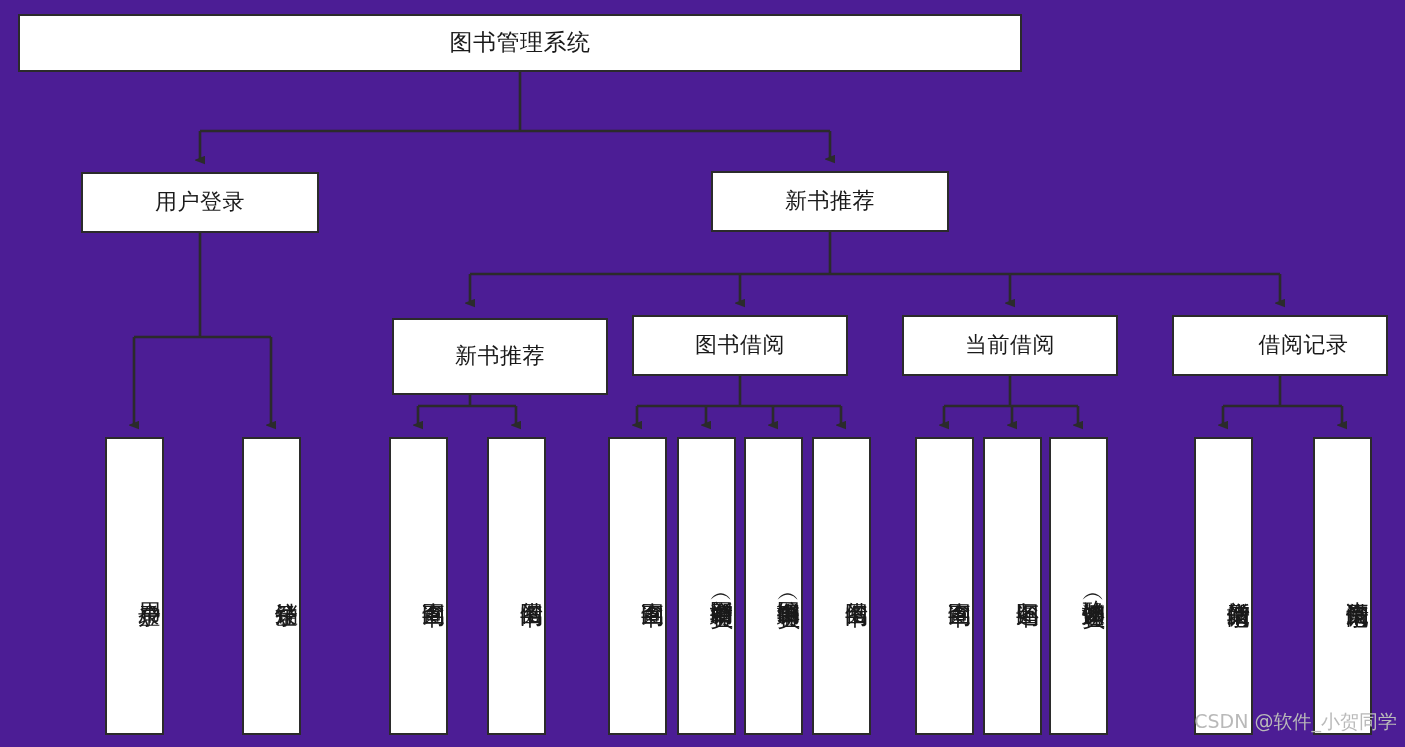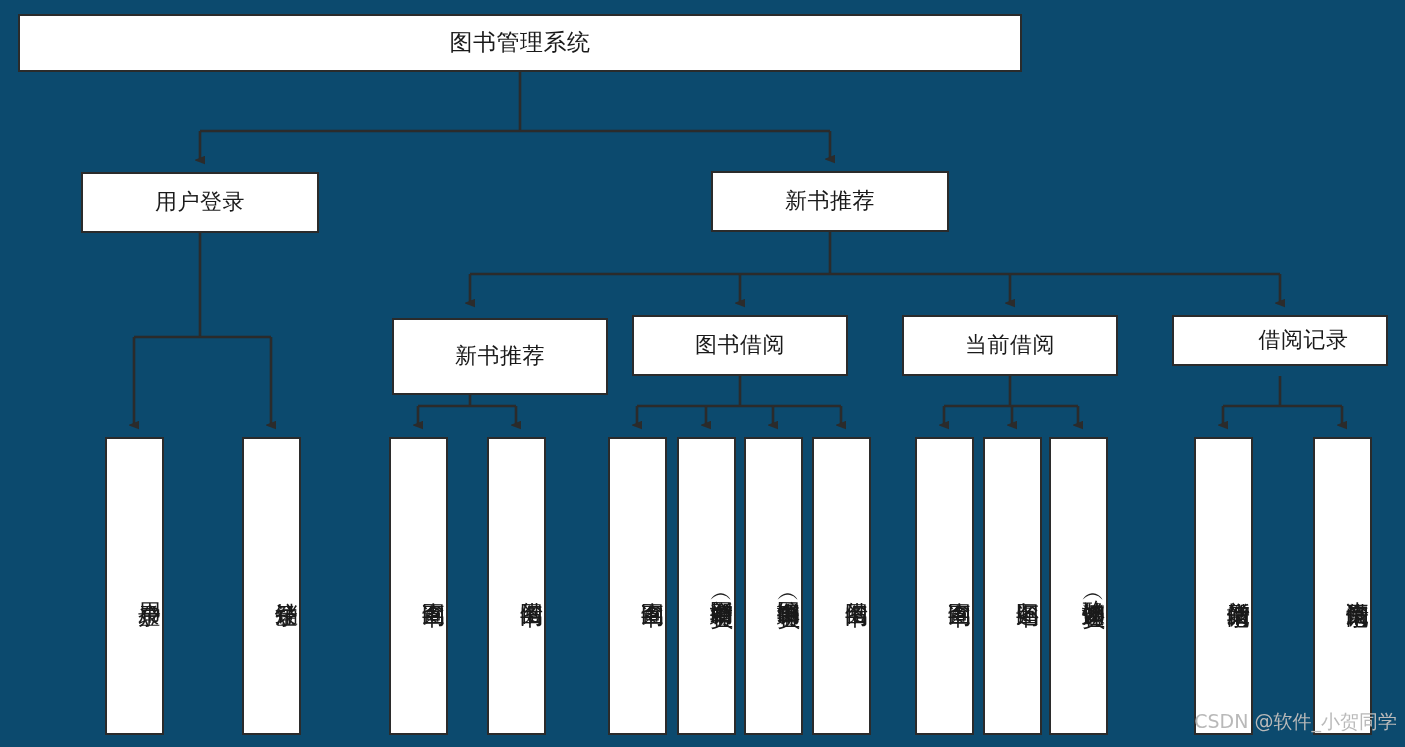--- a/index.html
+++ b/index.html
@@ -7,21 +7,21 @@
     padding: 0;
     background: #ffffff;
   }
   body {
     font-family: "DejaVu Sans", "Liberation Sans", sans-serif;
   }
   #diagram-root {
     position: relative;
     width: 1405px;
     height: 747px;
-    background: #0c4a6e;
+    background: #4c1d95;
     overflow: hidden;
   }
   #wires {
     position: absolute;
     left: 0;
     top: 0;
     width: 1405px;
     height: 747px;
     pointer-events: none;
   }
@@ -132,21 +132,21 @@
   <div class="node node-h" id="n-user-login" style="left: 81px; top: 172px; width: 238px; height: 61px;">用户登录</div>
 
   <div class="node node-h" id="n-book-mgmt" style="left: 711px; top: 171px; width: 238px; height: 61px;">新书推荐</div>
 
   <div class="node node-h" id="n-new-book-rec" style="left: 362px; top: 318px; width: 216px; height: 77px; margin-left: 30px;">新书推荐</div>
 
   <div class="node node-h" id="n-book-borrow" style="left: 632px; top: 315px; width: 216px; height: 61px;">图书借阅</div>
 
   <div class="node node-h" id="n-current-borrow" style="left: 902px; top: 315px; width: 216px; height: 61px;">当前借阅</div>
 
-  <div class="node node-h" id="n-borrow-record" style="left: 1172px; top: 315px; width: 216px; height: 51px; padding-left: 47px;">借阅记录</div>
+  <div class="node node-h" id="n-borrow-record" style="left: 1172px; top: 315px; width: 216px; height: 61px; padding-left: 47px;">借阅记录</div>
 
   <div id="leaf-host">
       <div class="node node-v" id="leaf-user-login" style="left: 105px; top: 437px; width: 59px; height: 298px;">
         <span class="vlabel">用户登录</span>
       </div>
       <div class="node node-v" id="leaf-logout-login" style="left: 242px; top: 437px; width: 59px; height: 298px;">
         <span class="vlabel">注销登录</span>
       </div>
       <div class="node node-v" id="leaf-query-book-rec" style="left: 389px; top: 437px; width: 59px; height: 298px;">
         <span class="vlabel">查询图书</span>

